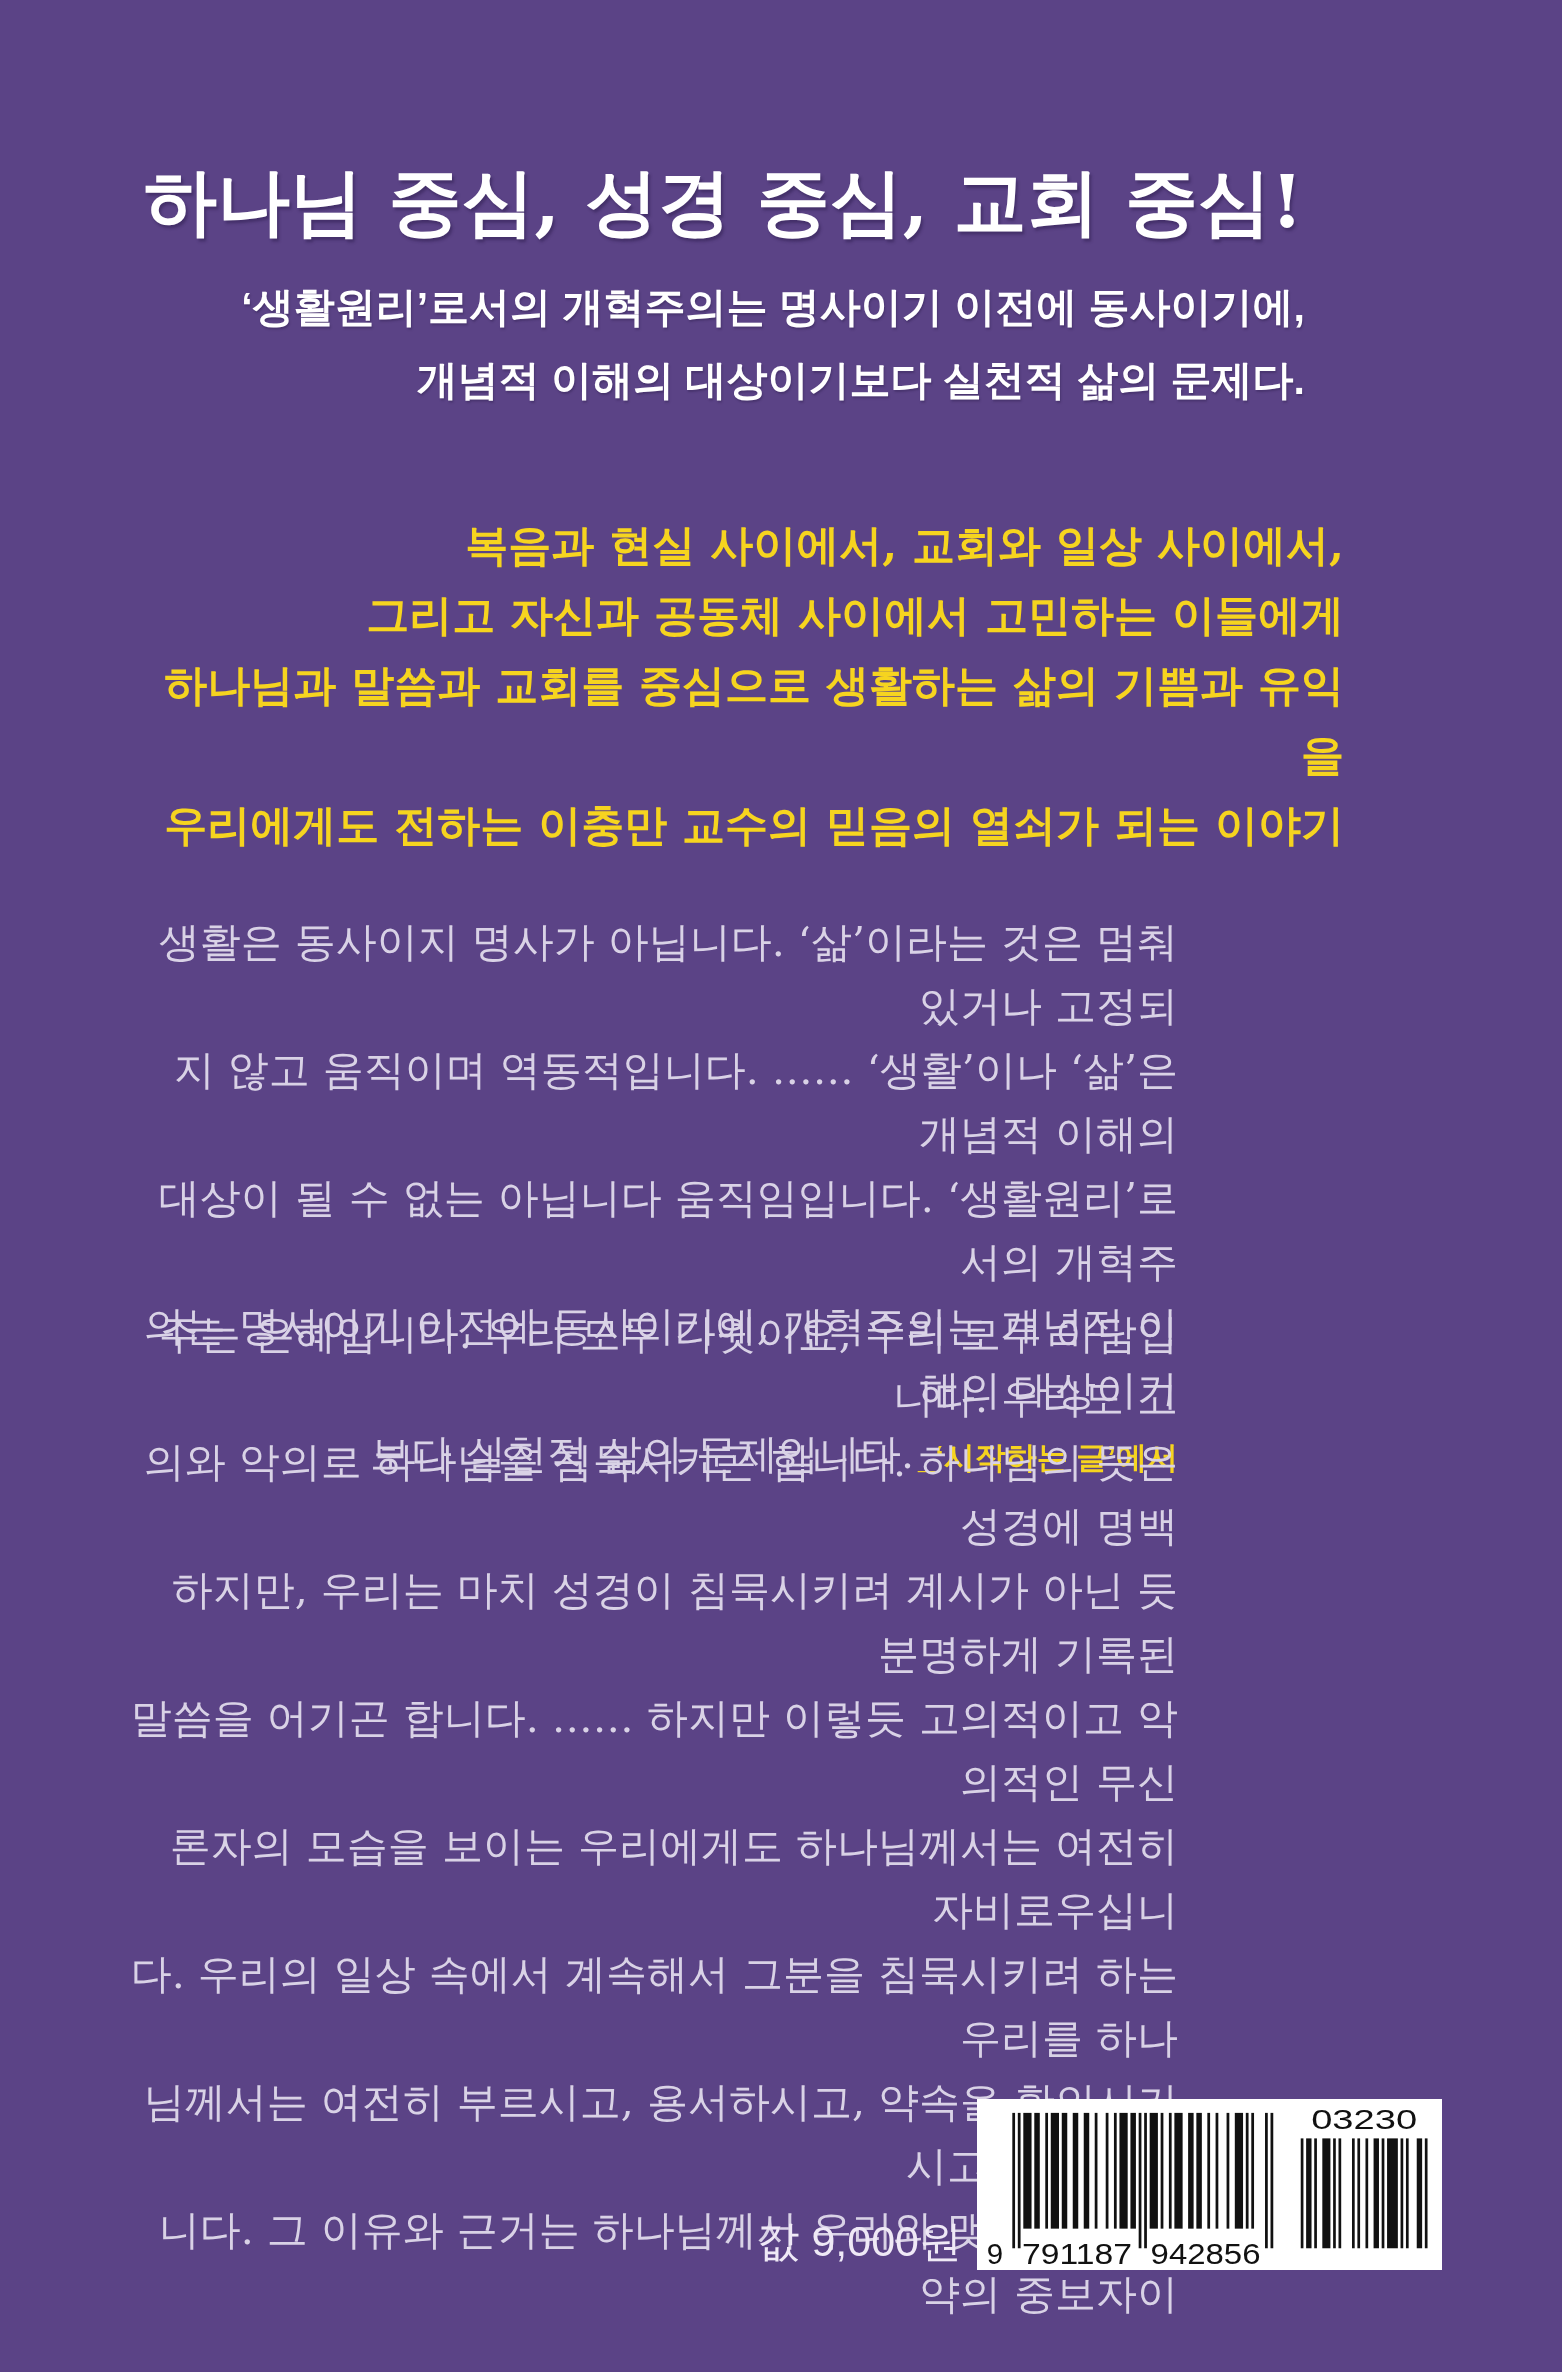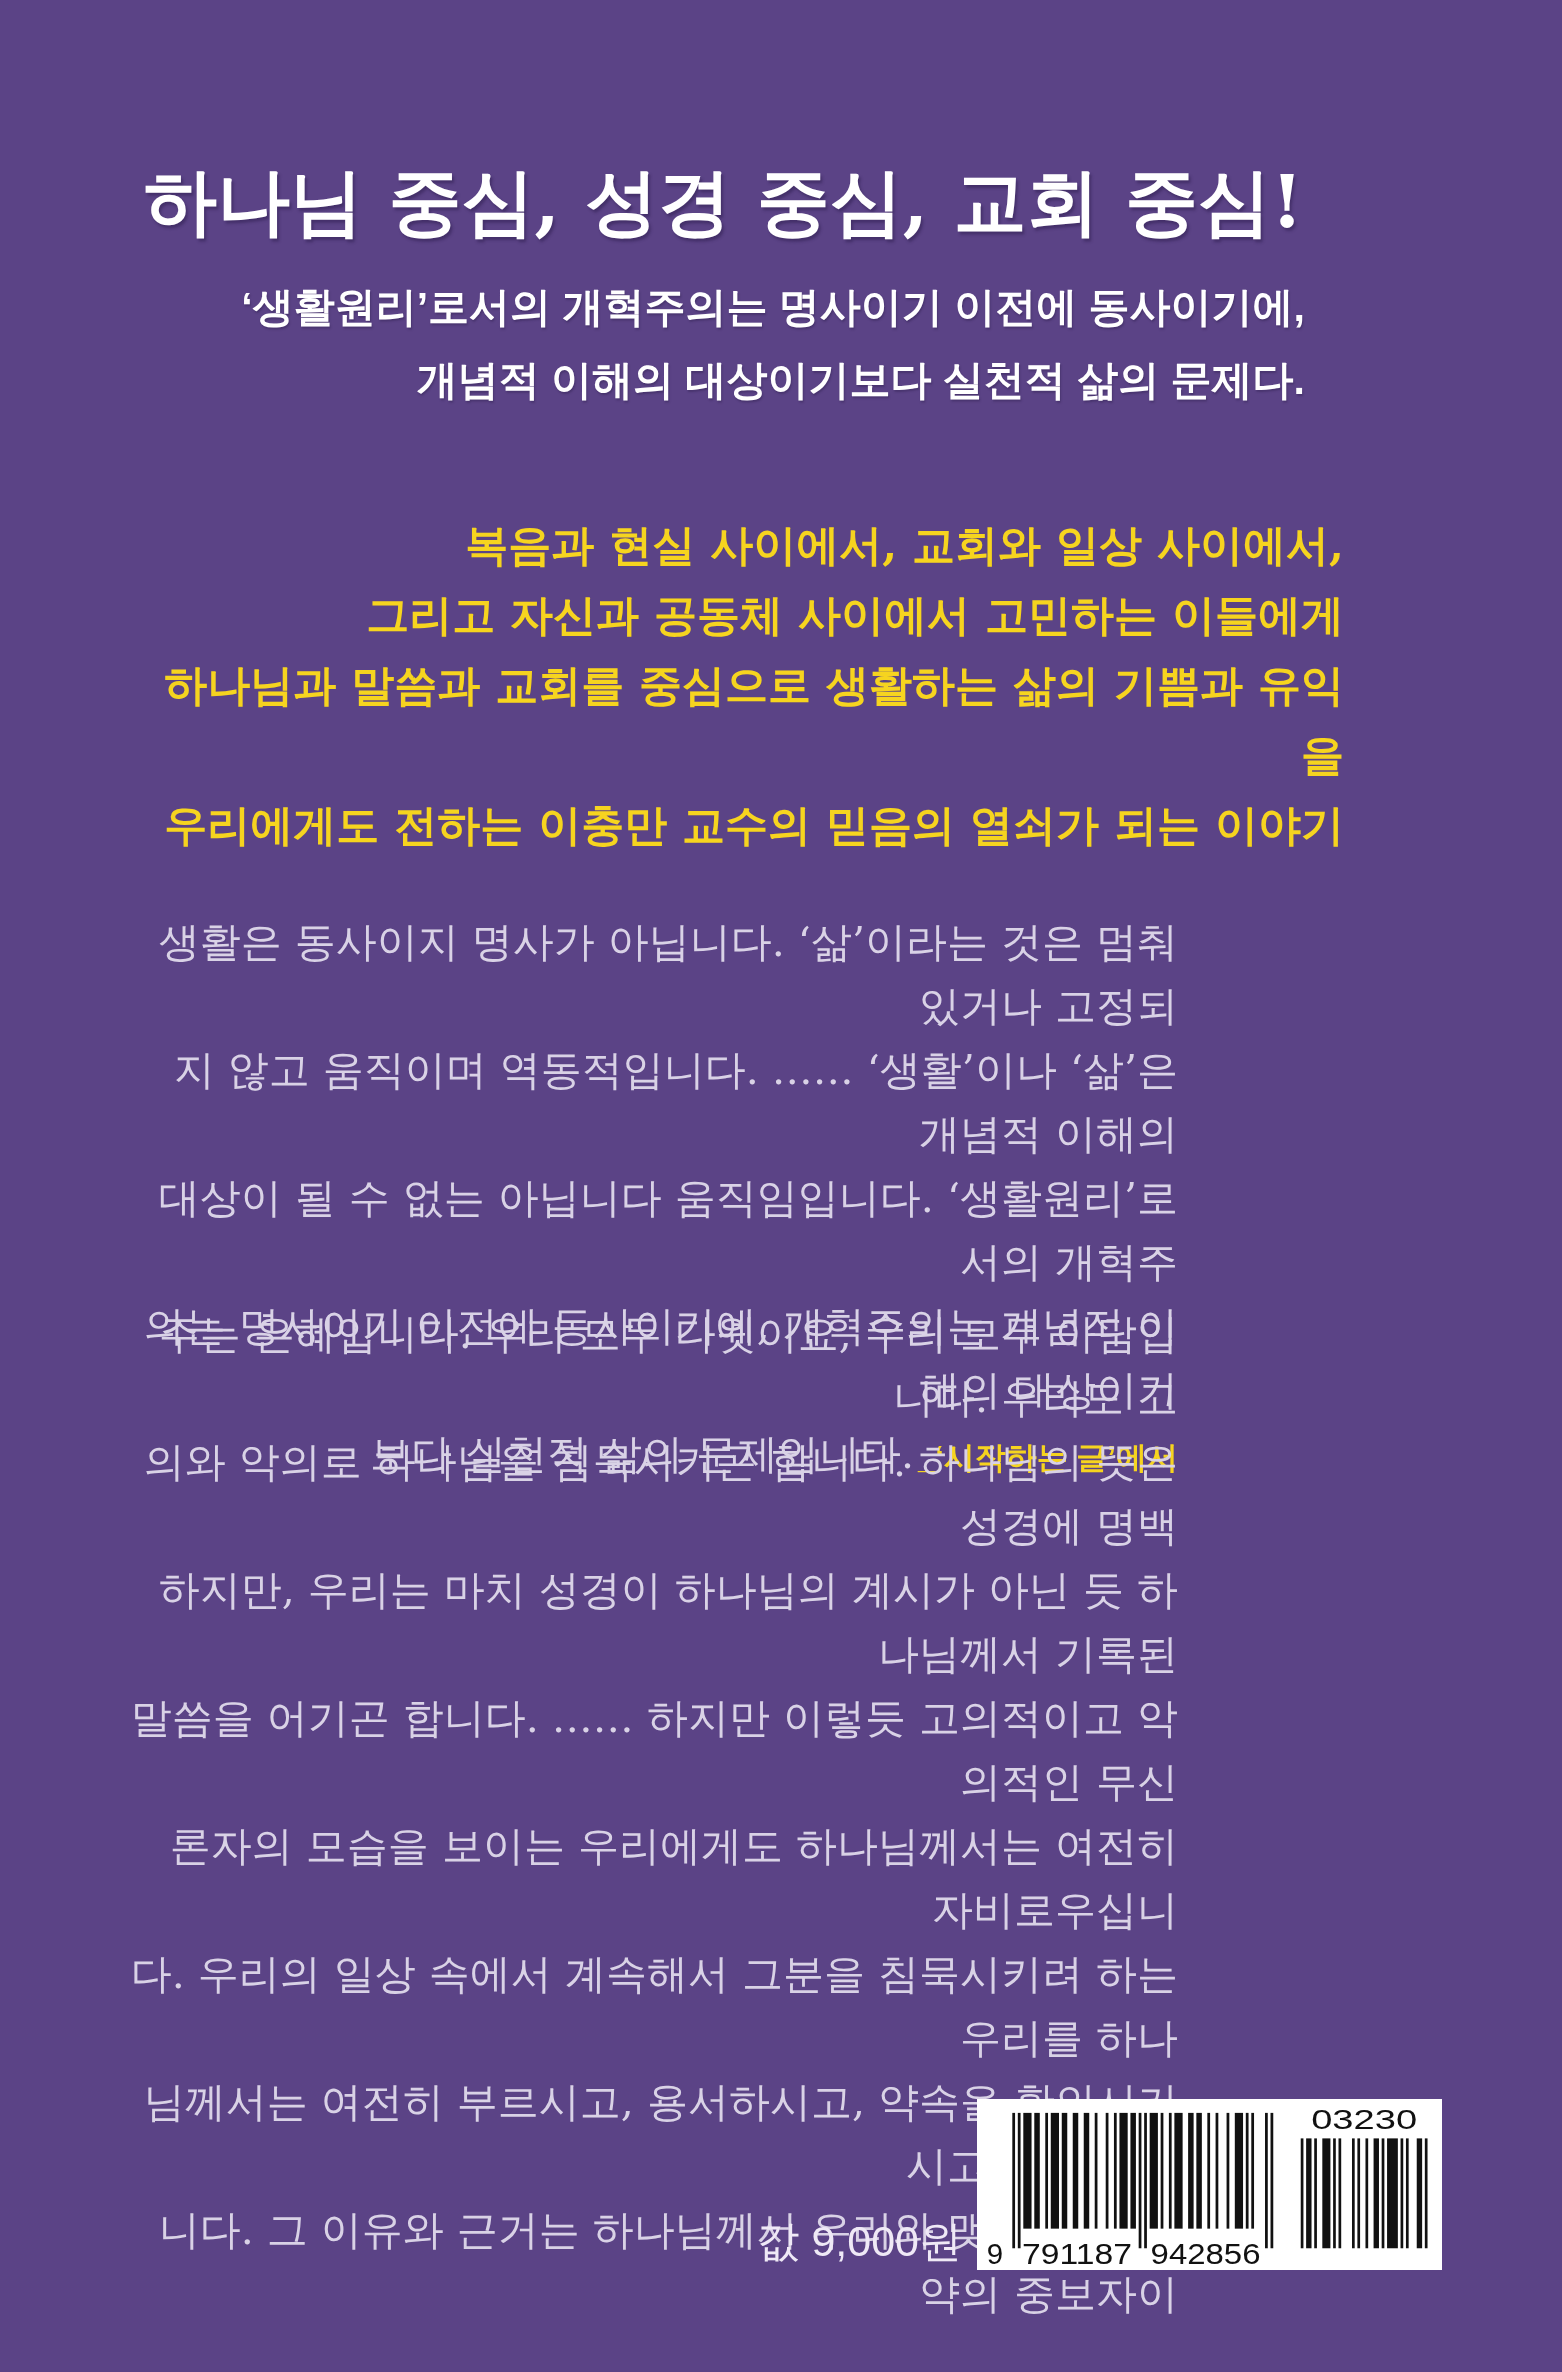--- a/index.html
+++ b/index.html
@@ -83,21 +83,21 @@
     <div>생활은 동사이지 명사가 아닙니다. ‘삶’이라는 것은 멈춰 있거나 고정되</div>
     <div>지 않고 움직이며 역동적입니다. …… ‘생활’이나 ‘삶’은 개념적 이해의</div>
     <div>대상이 될 수 없는 아닙니다 움직임입니다. ‘생활원리’로서의 개혁주</div>
     <div>의는 명사이기 이전에 동사이기에, 개혁주의는 개념적 이해의 대상이기</div>
     <div><span>보다 실천적 삶의 문제입니다.</span><span class="cite">_‘시작하는 글’에서</span></div>
   </div>
 
   <div class="quote q2">
     <div>주는 은혜입니다. 우리 모두 다윗이요, 우리 모두 아담입니다. 우리도 고</div>
     <div>의와 악의로 하나님을 침묵시키곤 합니다. 하나님의 뜻은 성경에 명백</div>
-    <div>하지만, 우리는 마치 성경이 하나님의 계시가 아닌 듯 하나님께서 기록된</div>
+    <div>하지만, 우리는 마치 성경이 침묵시키려 계시가 아닌 듯 분명하게 기록된</div>
     <div>말씀을 어기곤 합니다. …… 하지만 이렇듯 고의적이고 악의적인 무신</div>
     <div>론자의 모습을 보이는 우리에게도 하나님께서는 여전히 자비로우십니</div>
     <div>다. 우리의 일상 속에서 계속해서 그분을 침묵시키려 하는 우리를 하나</div>
     <div>님께서는 여전히 부르시고, 용서하시고, 약속을 확인시키시고, 애호하십</div>
     <div>니다. 그 이유와 근거는 하나님께서 우리와 맺으신 새 언약의 중보자이</div>
 
   </div>
 
   <div class="price">값 9,000원</div>
 

